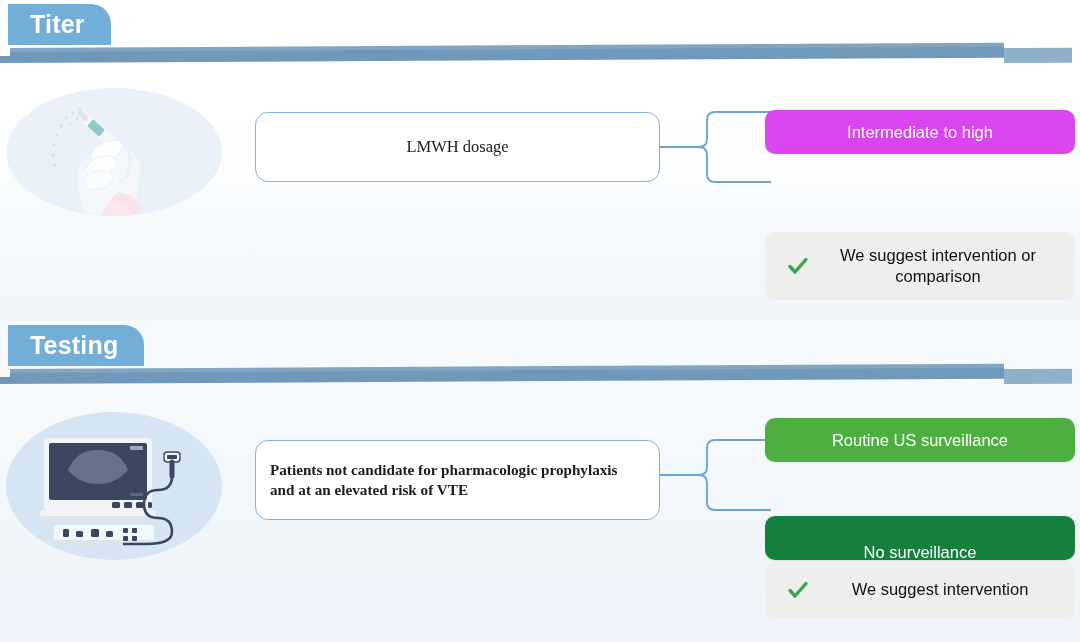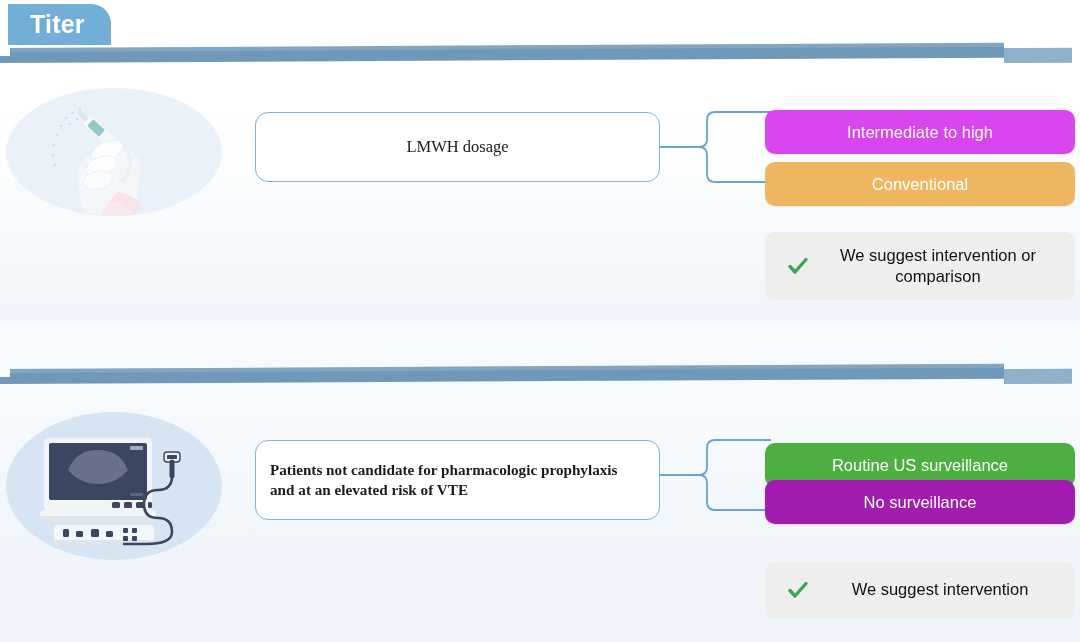--- a/index.html
+++ b/index.html
@@ -190,22 +190,22 @@
     box-shadow: 0 1px 2px rgba(30,40,60,.10);
   }
   .pill-label {
     color: #ffffff;
     font-size: 16.5px;
     line-height: 1;
     white-space: nowrap;
   }
   #pill-intermediate { top: 90px;  background: #d946ef; margin-top: 20px; }
   #pill-conventional { top: 162px; background: #eeb75f; }
-  #pill-routine-us   { top: 418px; background: #4caf3f; margin-top: 25px; }
-  #pill-no-surv      { top: 480px; background: #a21caf; }
+  #pill-routine-us   { top: 418px; background: #4caf3f; }
+  #pill-no-surv      { top: 516px; background: #15803d; align-items: flex-end; }
 
   
   .suggest {
     position: absolute;
     left: 765px;
     width: 310px;
     background: #eeeeec;
     border-radius: 9px;
     display: flex;
     align-items: center;
@@ -293,37 +293,37 @@
     </div>
 
     <svg class="bracket" id="bracket-titer" viewBox="0 0 116 110">
       <path d="M0 55 H44 q8 0 8 -8 V28 q0 -8 8 -8 H116"></path>
       <path d="M0 55 H44 q8 0 8 8 V82 q0 8 8 8 H116"></path>
     </svg>
 
     <div class="pill" id="pill-intermediate">
       <span class="pill-label">Intermediate to high</span>
     </div>
-    <div class="pill" id="pill-conventional">
-      <span class="pill-label">Conventional</span>
-    </div>
 
     <div class="suggest" id="suggest-titer">
       <span class="check-icon">
         <svg width="22" height="22" viewBox="0 0 22 22" aria-hidden="true">
           <path d="M3 11.5 L8 17 L19 4.5" fill="none" stroke="#34a853" stroke-width="3.4" stroke-linecap="round" stroke-linejoin="round"></path>
         </svg>
       </span>
       <span class="suggest-text">We suggest intervention or comparison</span>
     </div>
   </div>
 
   <div class="section" id="section-testing">
     <div class="section-bg"></div>
 
+    <div class="tab">
+      <span class="tab-label">Testing</span>
+    </div>
 
     <div class="band-wrap">
       <div class="band-main"></div>
       <div class="band-light"></div>
       <div class="band-notch"></div>
     </div>
   </div>
 
   <div class="illus" id="illus-ultrasound">
     <svg width="216" height="148" viewBox="0 0 216 148" aria-hidden="true">

